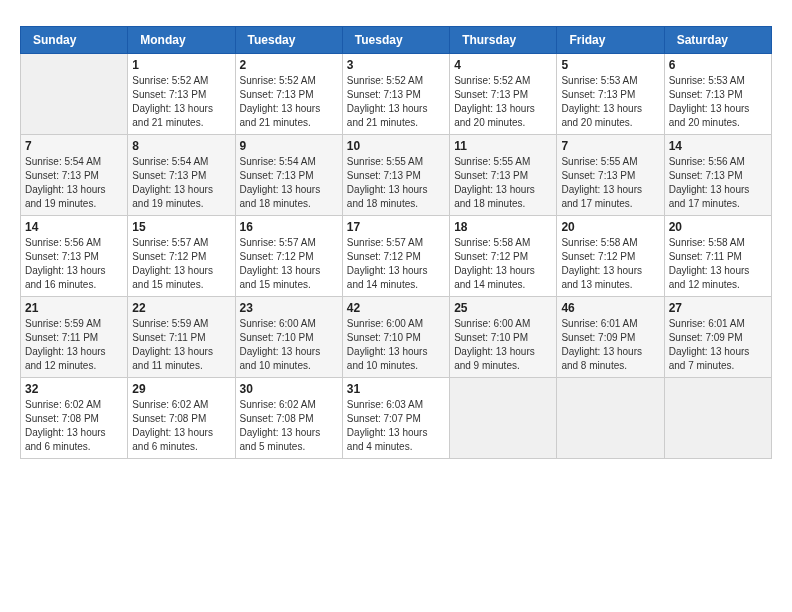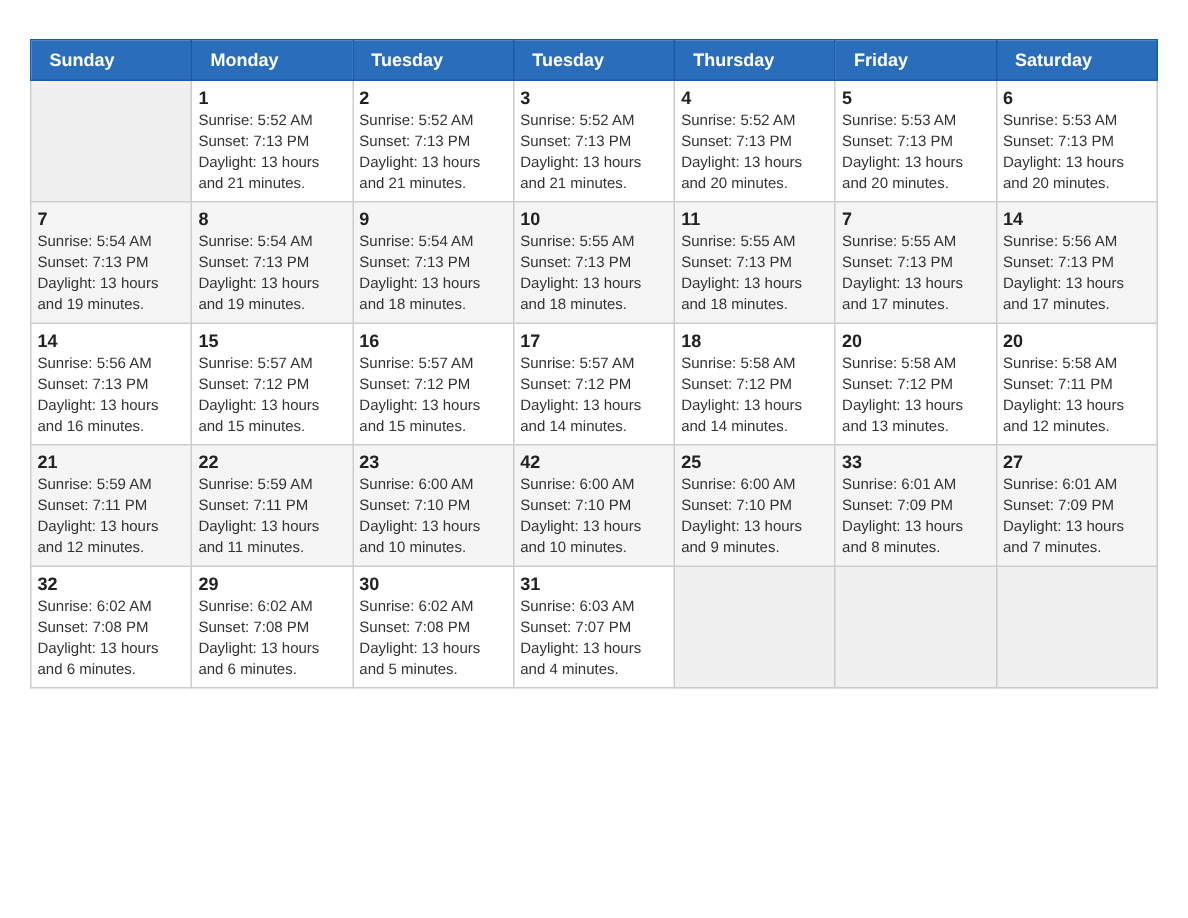--- a/index.html
+++ b/index.html
@@ -214,21 +214,21 @@
         </td>
         <td>
           <span class="day-num">42</span>
           <div class="cell-info">Sunrise: 6:00 AM<br>Sunset: 7:10 PM<br>Daylight: 13 hours and 10 minutes.</div>
         </td>
         <td>
           <span class="day-num">25</span>
           <div class="cell-info">Sunrise: 6:00 AM<br>Sunset: 7:10 PM<br>Daylight: 13 hours and 9 minutes.</div>
         </td>
         <td>
-          <span class="day-num">33</span>
+          <span class="day-num">46</span>
           <div class="cell-info">Sunrise: 6:01 AM<br>Sunset: 7:09 PM<br>Daylight: 13 hours and 8 minutes.</div>
         </td>
         <td>
           <span class="day-num">27</span>
           <div class="cell-info">Sunrise: 6:01 AM<br>Sunset: 7:09 PM<br>Daylight: 13 hours and 7 minutes.</div>
         </td>
       </tr>
       <tr>
         <td>
           <span class="day-num">32</span>

